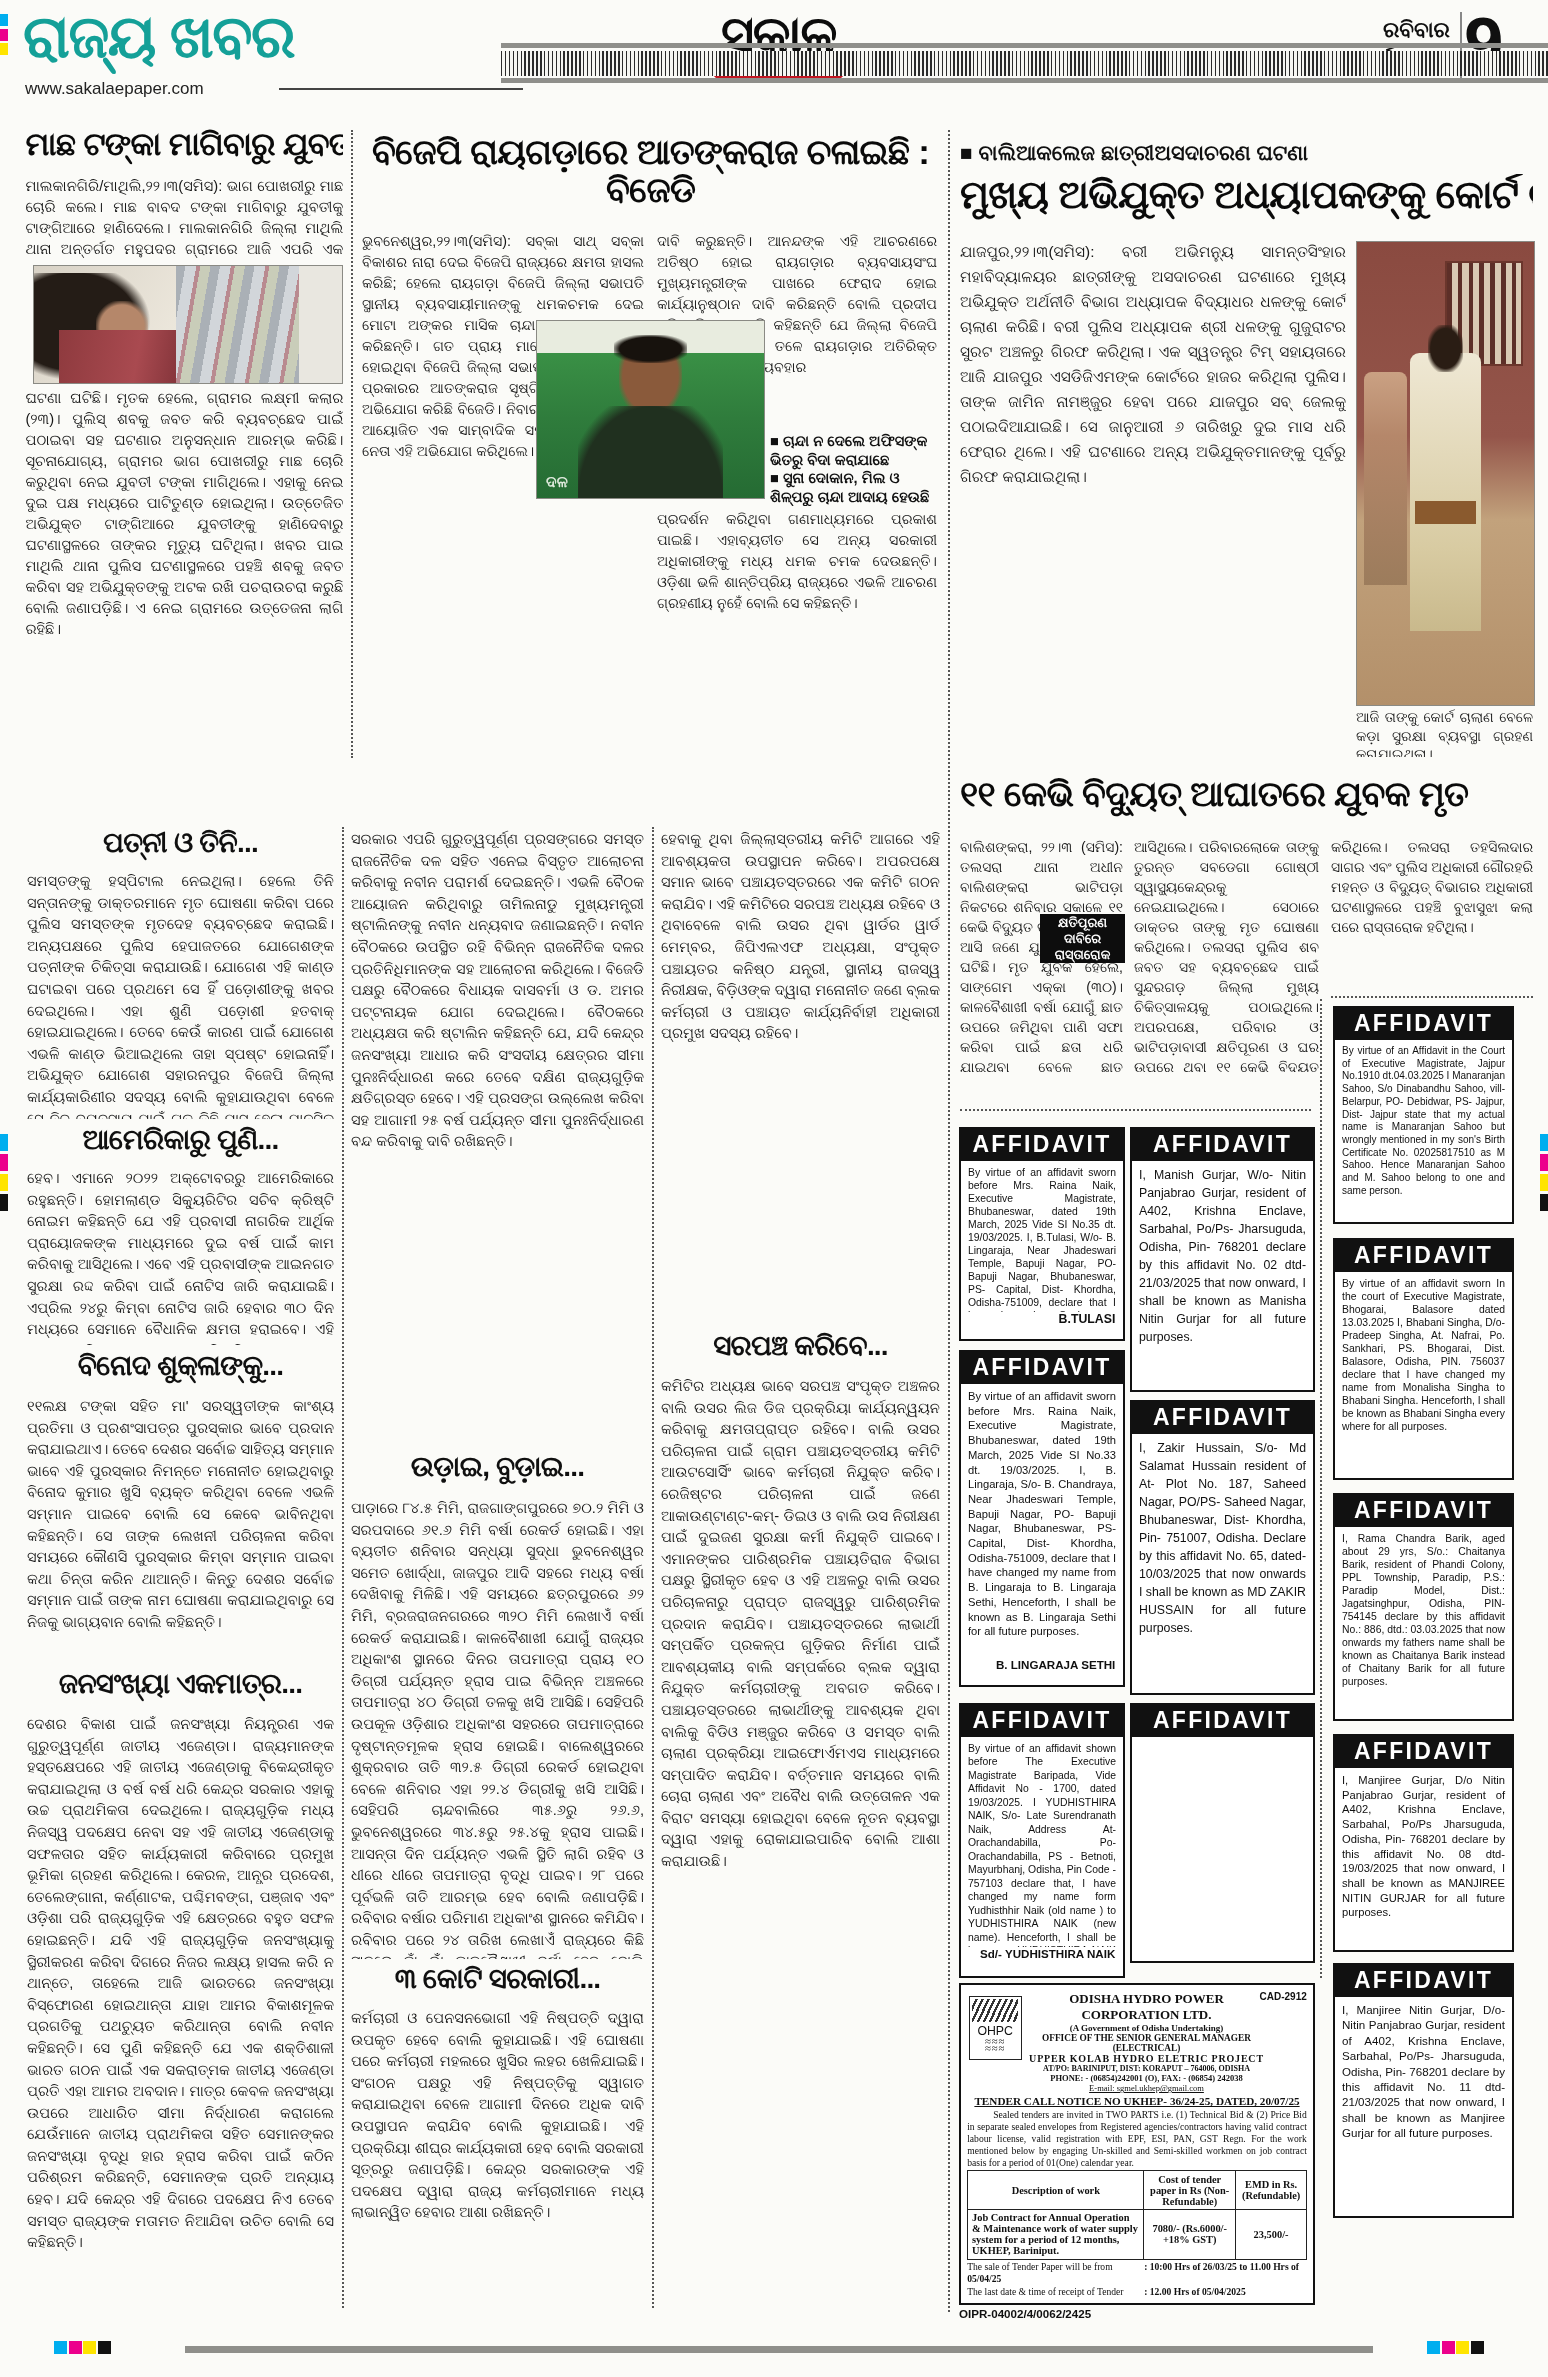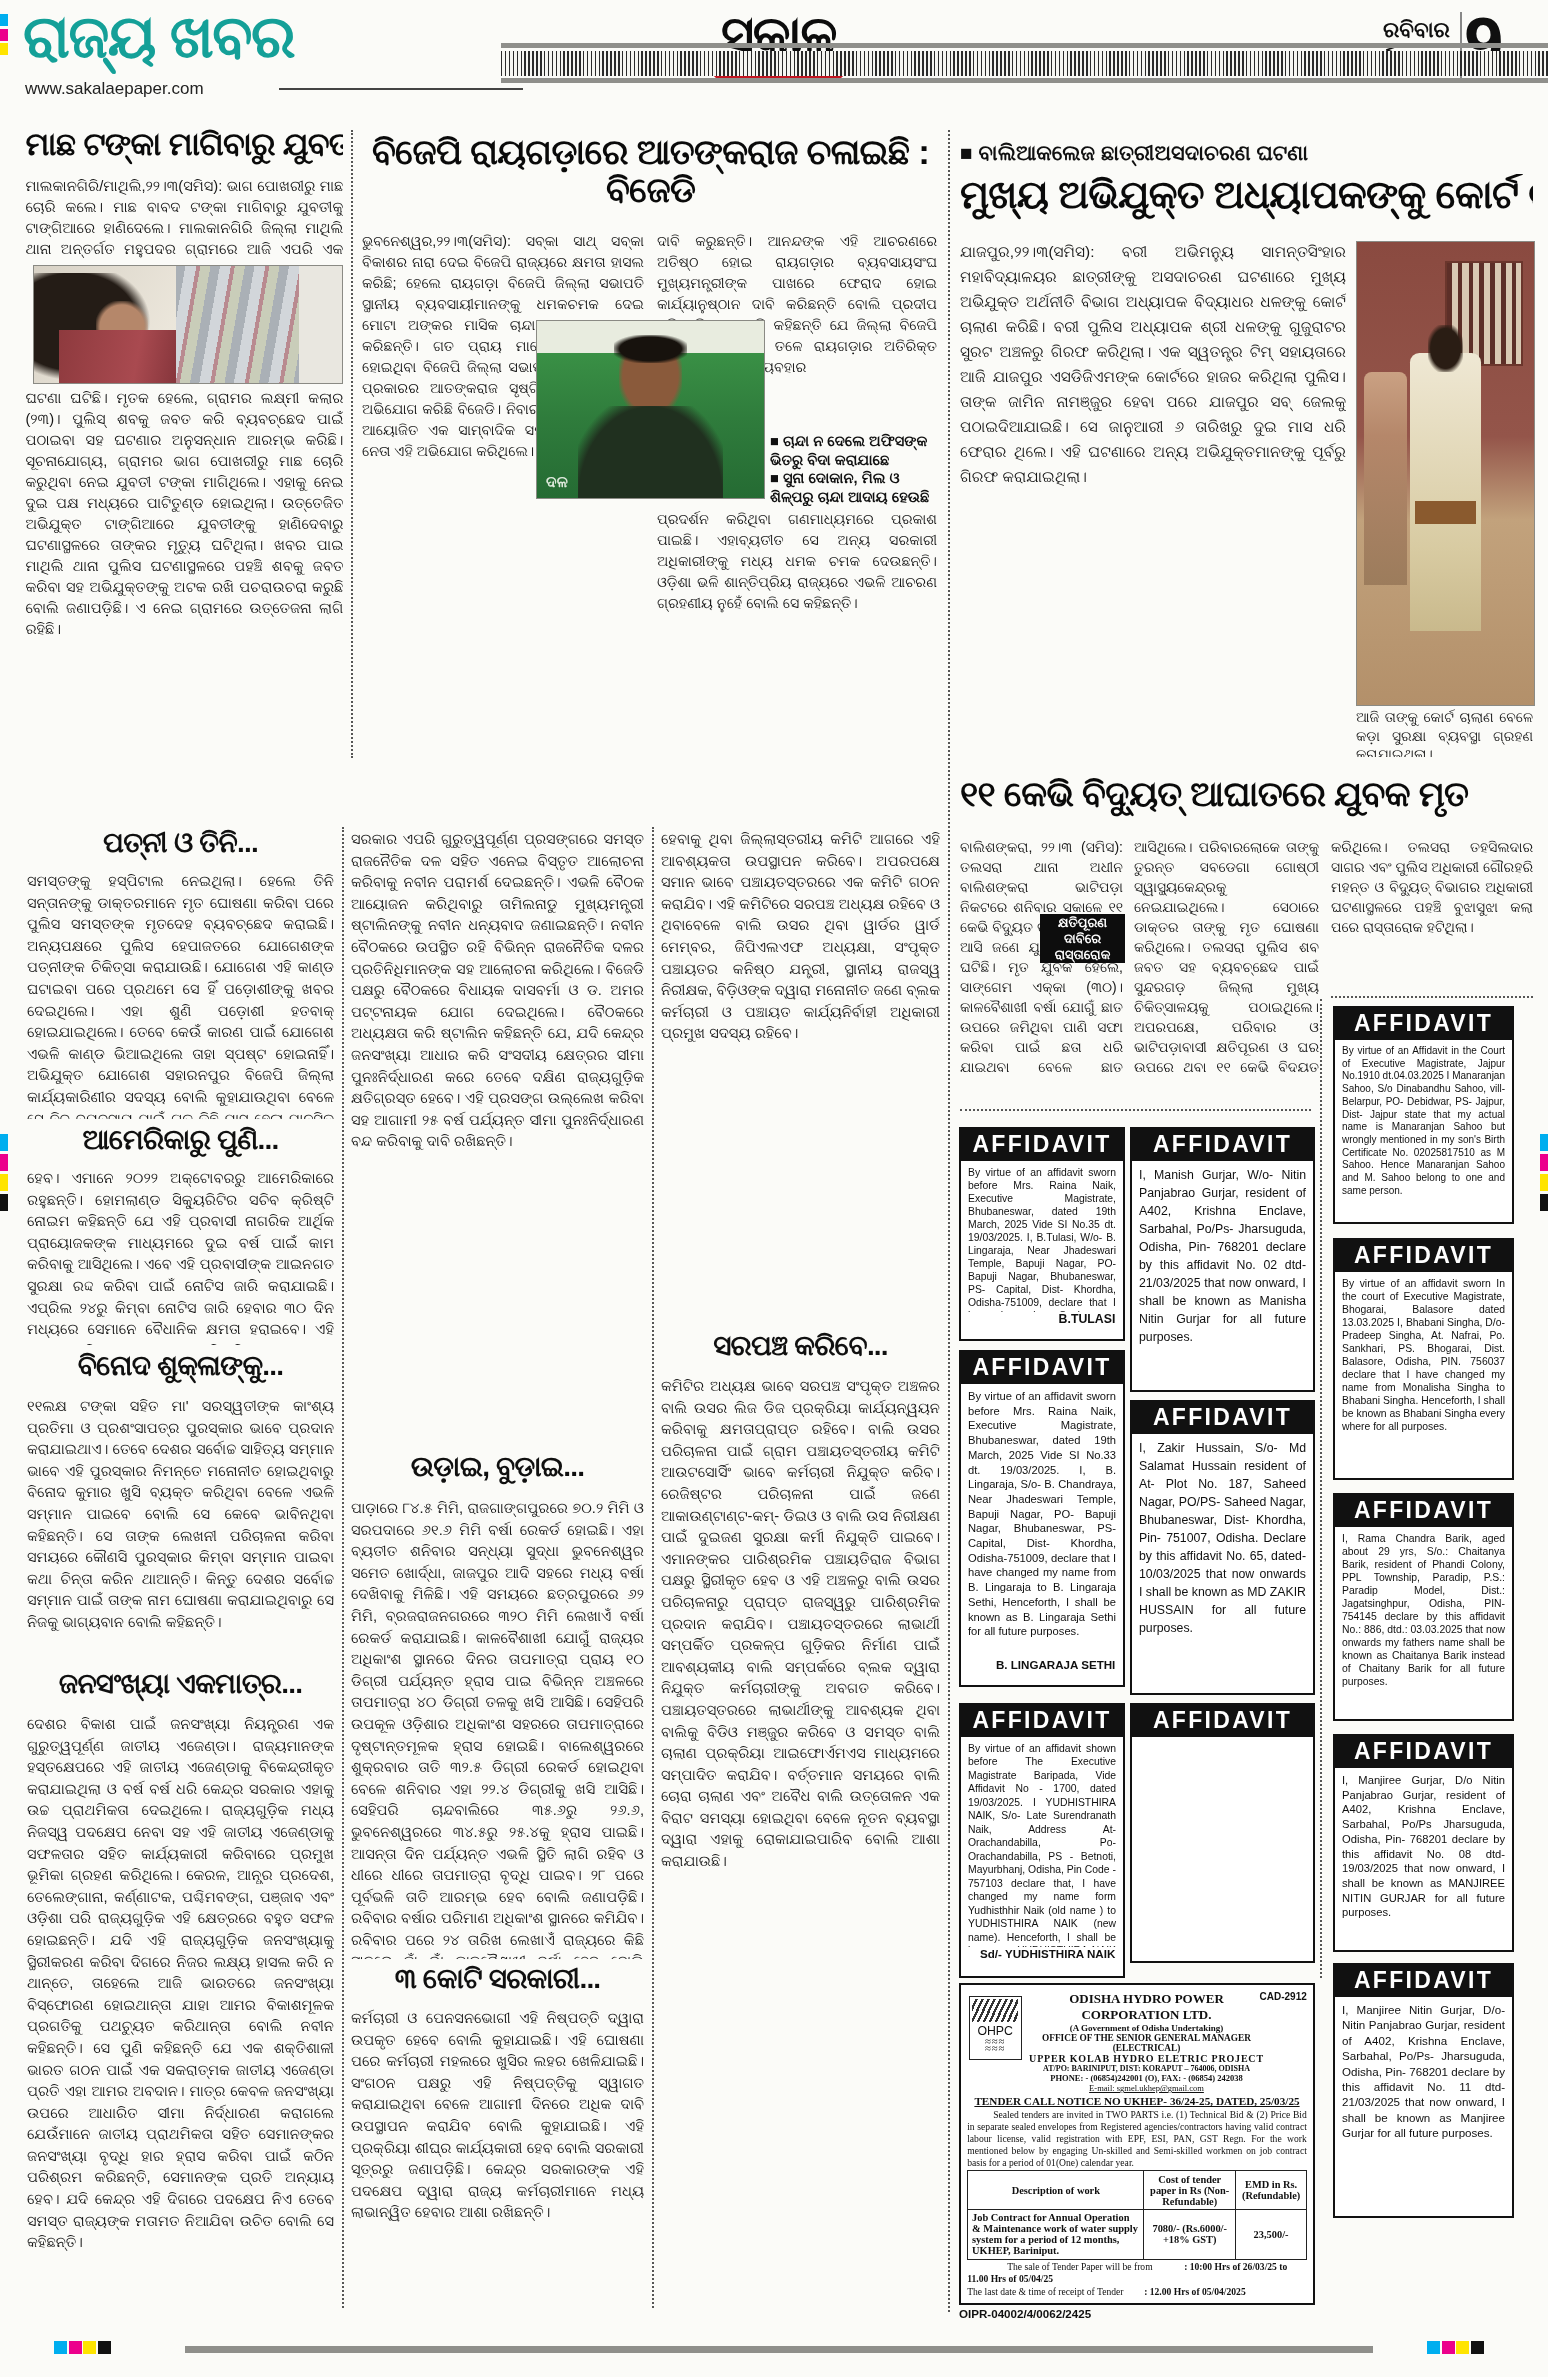--- a/index.html
+++ b/index.html
@@ -216,38 +216,38 @@
     <div class="abs" style="right:6.2px;top:6.2px;font-weight:bold;font-size:10px;font-family:'Liberation Sans',sans-serif;">CAD-2912</div>
     <div style="margin:6.2px 46px 0 65px;text-align:center;">
       <div style="font-weight:bold;font-size:13px;">ODISHA HYDRO POWER CORPORATION LTD.</div>
       <div style="font-weight:bold;font-size:9px;">(A Government of Odisha Undertaking)</div>
       <div style="font-weight:bold;font-size:9.3px;">OFFICE OF THE SENIOR GENERAL MANAGER (ELECTRICAL)</div>
       <div style="font-weight:bold;font-size:10px;letter-spacing:0.8px;">UPPER KOLAB HYDRO ELETRIC PROJECT</div>
       <div style="font-weight:bold;font-size:8px;">AT/PO: BARINIPUT, DIST: KORAPUT – 764006, ODISHA</div>
       <div style="font-weight:bold;font-size:8.5px;">PHONE: - (06854)242001 (O), FAX: - (06854) 242038</div>
       <div style="font-size:8.5px;"><span style="font-weight:bold;">​</span><span style="text-decoration:underline;">E-mail: sgmel.ukhep@gmail.com</span></div>
     </div>
-    <div class="c" style="font-weight:bold;font-size:11.2px;text-decoration:underline;margin-top:2.3px;">TENDER CALL NOTICE NO UKHEP- 36/24-25, DATED, 25/03/25</div>
+    <div class="c" style="font-weight:bold;font-size:11.2px;text-decoration:underline;margin-top:2.3px;">TENDER CALL NOTICE NO UKHEP- 36/24-25, DATED, 20/07/25</div>
     <div style="margin:1.5px 6.2px;font-size:9.6px;line-height:12px;text-align:justify;text-indent:26px;">Sealed tenders are invited in TWO PARTS i.e. (1) Technical Bid &amp; (2) Price Bid in separate sealed envelopes from Registered agencies/contractors having valid contract labour license, valid registration with EPF, ESI, PAN, GST Regn. For the work mentioned below by engaging Un-skilled and Semi-skilled workmen on job contract basis for a period of 01(One) calendar year.</div>
     <table class="tnd" style="margin:1.5px 6.2px;width:340px;">
       <tbody>
           <tr>
         <th style="width:52%;">Description of work</th>
         <th style="width:27%;">Cost of tender paper in Rs (Non-Refundable)</th>
         <th>EMD in Rs. (Refundable)</th>
       </tr>
       <tr>
         <td style="font-weight:bold;">Job Contract for Annual Operation &amp; Maintenance work of water supply system for a period of 12 months, UKHEP, Bariniput.</td>
         <td style="text-align:center;font-weight:bold;">7080/- (Rs.6000/-+18% GST)</td>
         <td style="text-align:center;font-weight:bold;">23,500/-</td>
       </tr>
     </tbody>
       </table>
     <div style="margin:1.5px 6.2px;font-size:9.6px;line-height:12.3px;">
-      <div><span style="display:inline-block;width:177px;margin-left:40px;">The sale of Tender Paper will be from</span><span style="font-weight:bold;">: 10:00 Hrs of 26/03/25 to 11.00 Hrs of 05/04/25</span></div>
+      <div><span style="display:inline-block;width:177px;">The sale of Tender Paper will be from</span><span style="font-weight:bold;">: 10:00 Hrs of 26/03/25 to 11.00 Hrs of 05/04/25</span></div>
       <div><span style="display:inline-block;width:177px;">The last date &amp; time of receipt of Tender</span><span style="font-weight:bold;">: 12.00 Hrs of 05/04/2025</span></div>
 
     </div>
 
   </div>
   <div class="abs" style="left:959px;top:2307px;font-size:11.6px;font-weight:bold;font-family:'Liberation Sans',sans-serif;">OIPR-04002/4/0062/2425</div>
 
   <div class="abs" style="left:54px;top:2341px;width:123px;height:15.4px;">
     <span class="regmark cyan"></span><span class="regmark mag"></span><span class="regmark yel"></span><span class="regmark blk"></span>
   </div>

